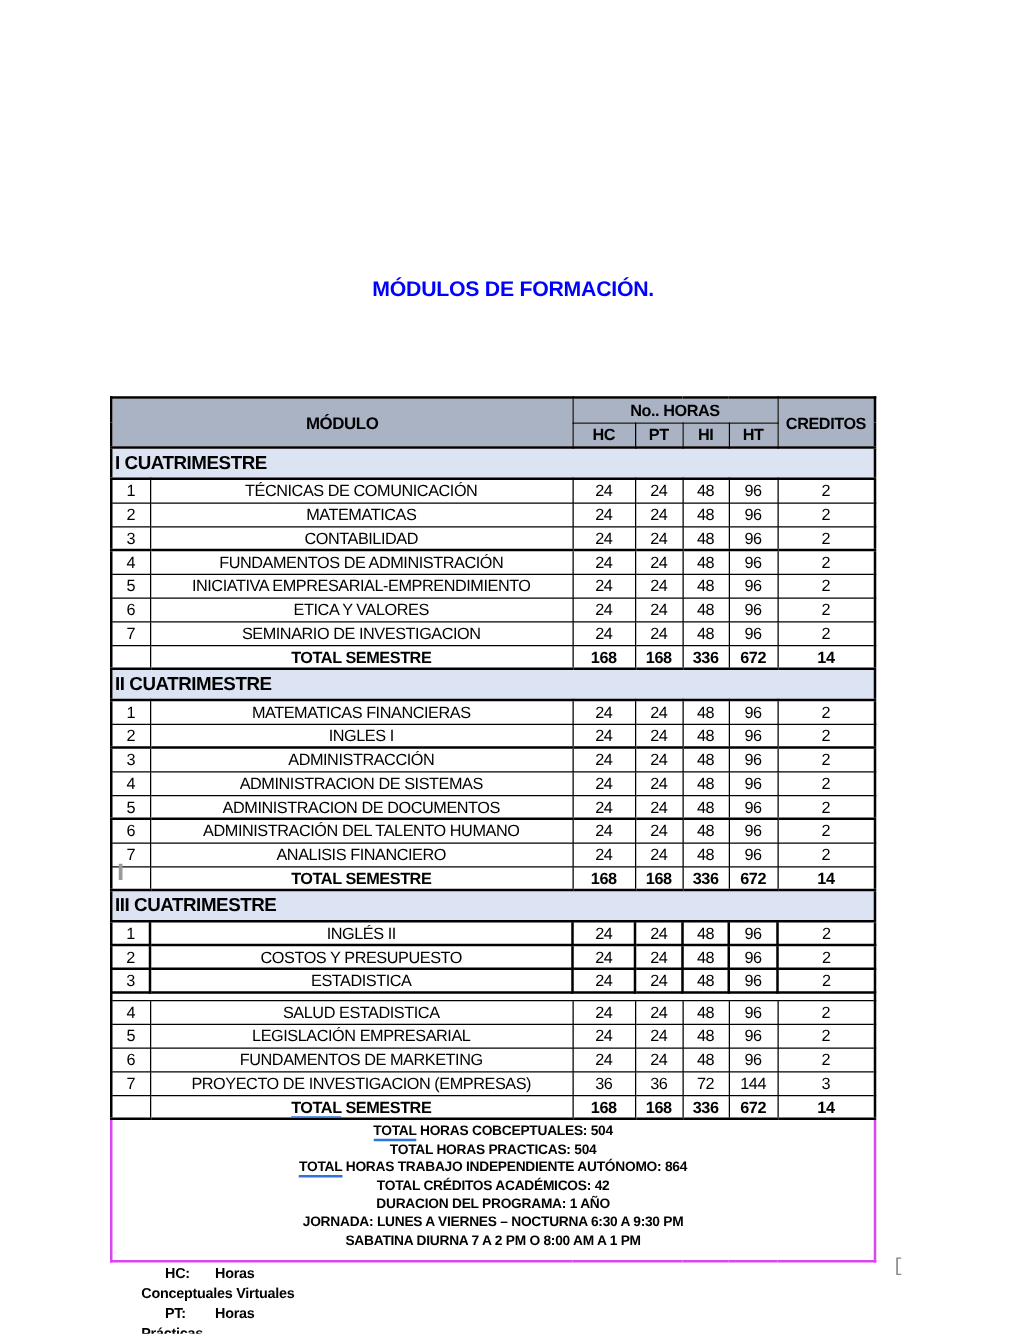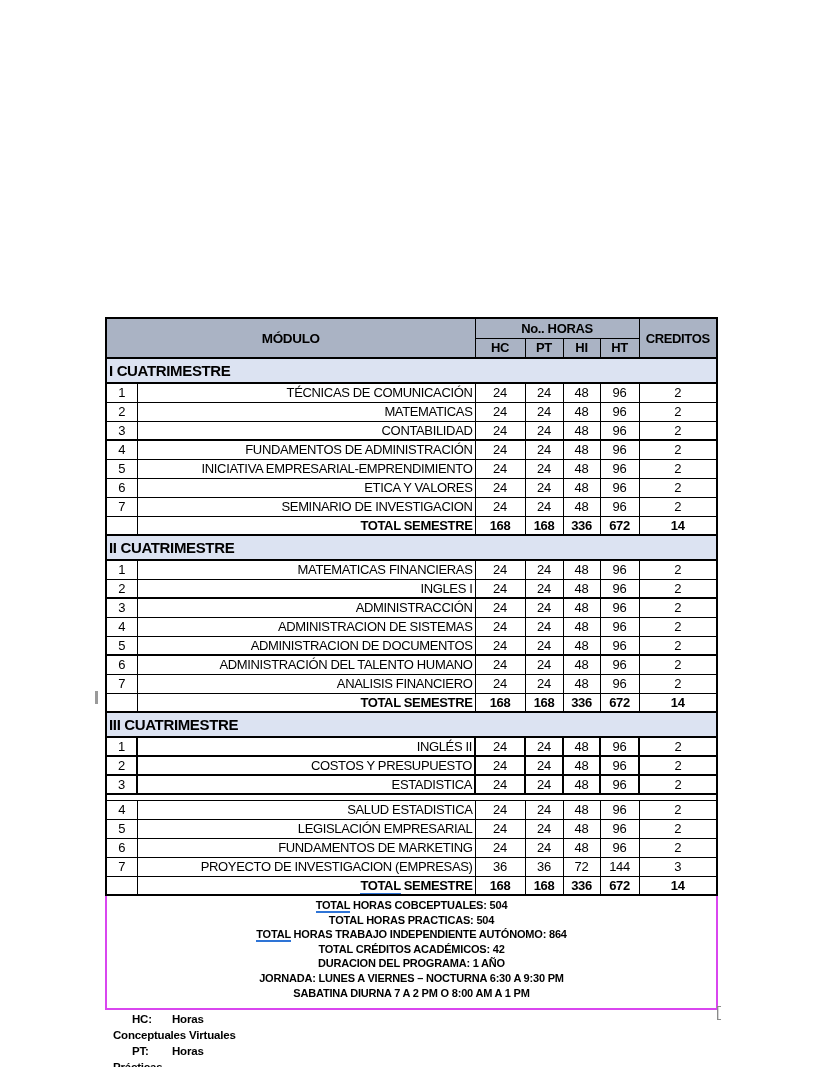--- a/index.html
+++ b/index.html
@@ -15,21 +15,21 @@
     position:absolute;
     top:222px; left:105px; width:611px;
     text-align:center;
     font-size:17px;
     font-weight:bold;
     color:var(--title-blue, #0000ff);
     letter-spacing:-0.2px;
   }
   table.mod {
     position:absolute;
-    left:105px; top:317px;
+    left:88px; top:317px;
     width:611px;
     border-collapse:collapse;
     table-layout:fixed;
     border:2px solid #000;
     font-size:13px;
   }
   table.mod th, table.mod td {
     border:1px solid #000;
     overflow:hidden;
     white-space:nowrap;
@@ -46,21 +46,21 @@
     font-size:15px;
     text-align:left;
     height:23px;
     border-top:2px solid #000;
     border-bottom:2px solid #000;
   }
   tr.row { height:19px; }
   tr.row.thick td { border-width:2px; }
   tr.row.thicktop td { border-top-width:2px; }
   td.c-num { text-align:center; border-right:2px solid #000; }
-  td.c-name { text-align:right; padding-left:6px;margin-left:20px; }
+  td.c-name { text-align:center; padding-left:6px;margin-left:20px; }
   td.c-hc { border-left:2px solid #000; text-align:center; }
   td.c-n  { text-align:center; }
   td.c-cr { border-left:2px solid #000; text-align:center; }
   tr.total { height:19px; font-weight:bold;padding-left:19px; }
   tr.total td { border-bottom:2px solid #000; }
   tr.gaprow { height:6px; }
   tr.gaprow td { border-left:none; border-right:none; background:#fff; padding:0; }
   tr.footerrow td {
     height:110px;
     border:2px solid #d946ef;
@@ -95,20 +95,21 @@
     color:#8a8a8a;
     font-size:15px;
     font-family:"Liberation Mono", monospace;
   }
 </style>
 </head>
 <body>
 
 <div class="page">
 
+  <div class="doc-title">MÓDULOS DE FORMACIÓN.</div>
 
   <table class="mod">
     <colgroup>
       <col style="width:31px">
       <col style="width:338px">
       <col style="width:50px">
       <col style="width:38px">
       <col style="width:37px">
       <col style="width:39px">
       <col style="width:78px">

